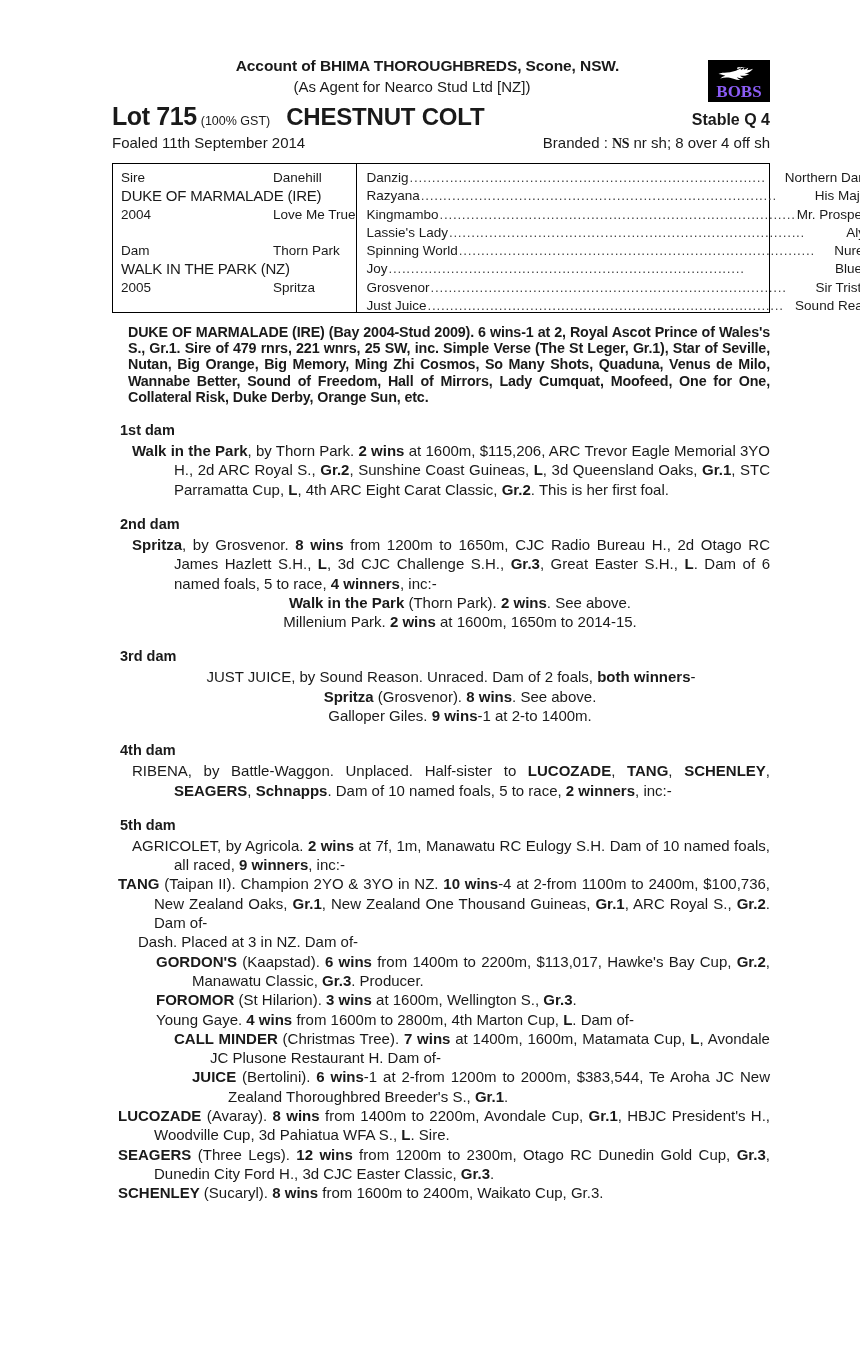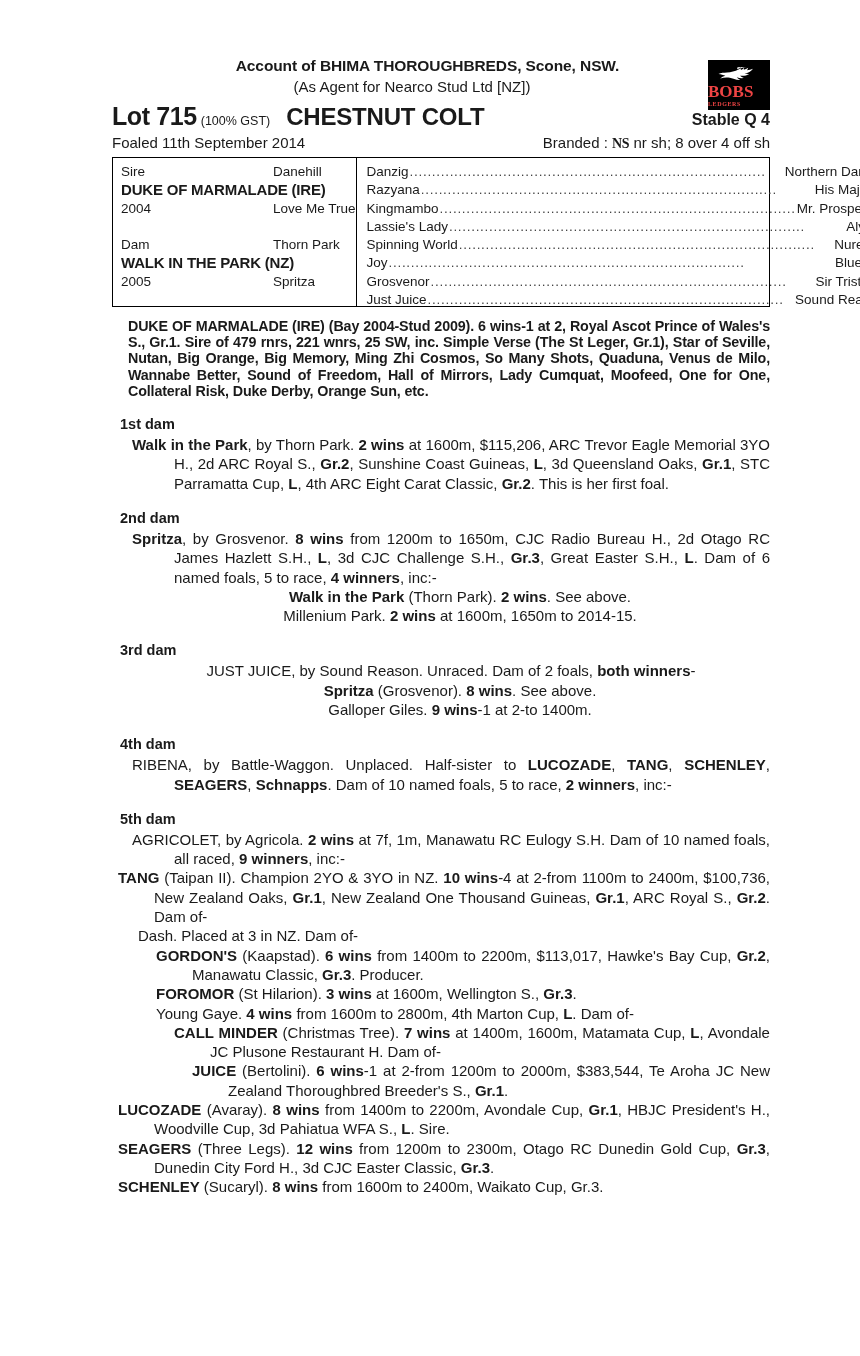--- a/index.html
+++ b/index.html
@@ -28,23 +28,24 @@
     top: 56px;
     width: 658px;
   }
 
   
   .logo-box {
     position: absolute;
     right: 0px;
     top: 4px;
     width: 62px;
-    height: 50px;
+    height: 42px;
     background: #000;
-    color: #ef4444;
+    color: #8b5cf6;
+    text-align: center;
     overflow: hidden;
   }
   .logo-bird {
     display: block;
     margin: 5px auto 0 auto;
     width: 44px;
     height: 18px;
   }
   .logo-word {
     font-family: "Liberation Serif", serif;
@@ -120,21 +121,21 @@
   .branded { margin-left: auto; }
   .brandmark {
     font-family: "Liberation Serif", serif;
     font-weight: bold;
     font-size: 14px;
     letter-spacing: -0.3px;
   }
 
   
   .ped {
-    margin-top: 4px;
+    margin-top: 10px;
     border: 1.6px solid #000;
     padding: 0;
     display: flex;
     height: 150px;
     box-sizing: border-box;
   }
   .ped-left {
     width: 360px;
     box-sizing: border-box;
     padding: 5px 0 0 8px;
@@ -148,21 +149,21 @@
     font-size: 13.5px;
   }
   .ped-line {
     display: flex;
     line-height: 18.3px;
     height: 18.3px;
     white-space: nowrap;
   }
   .ped-label { width: 152px; }
   .ped-name-big {
-    font-weight: bold;
+    font-weight: normal;
     font-size: 15px;
     letter-spacing: -0.2px;
     line-height: 18.3px;
     height: 18.3px;
     white-space: nowrap;
   }
   .ped-gap { height: 18.3px; }
   .dots {
     flex: 1;
     overflow: hidden;

